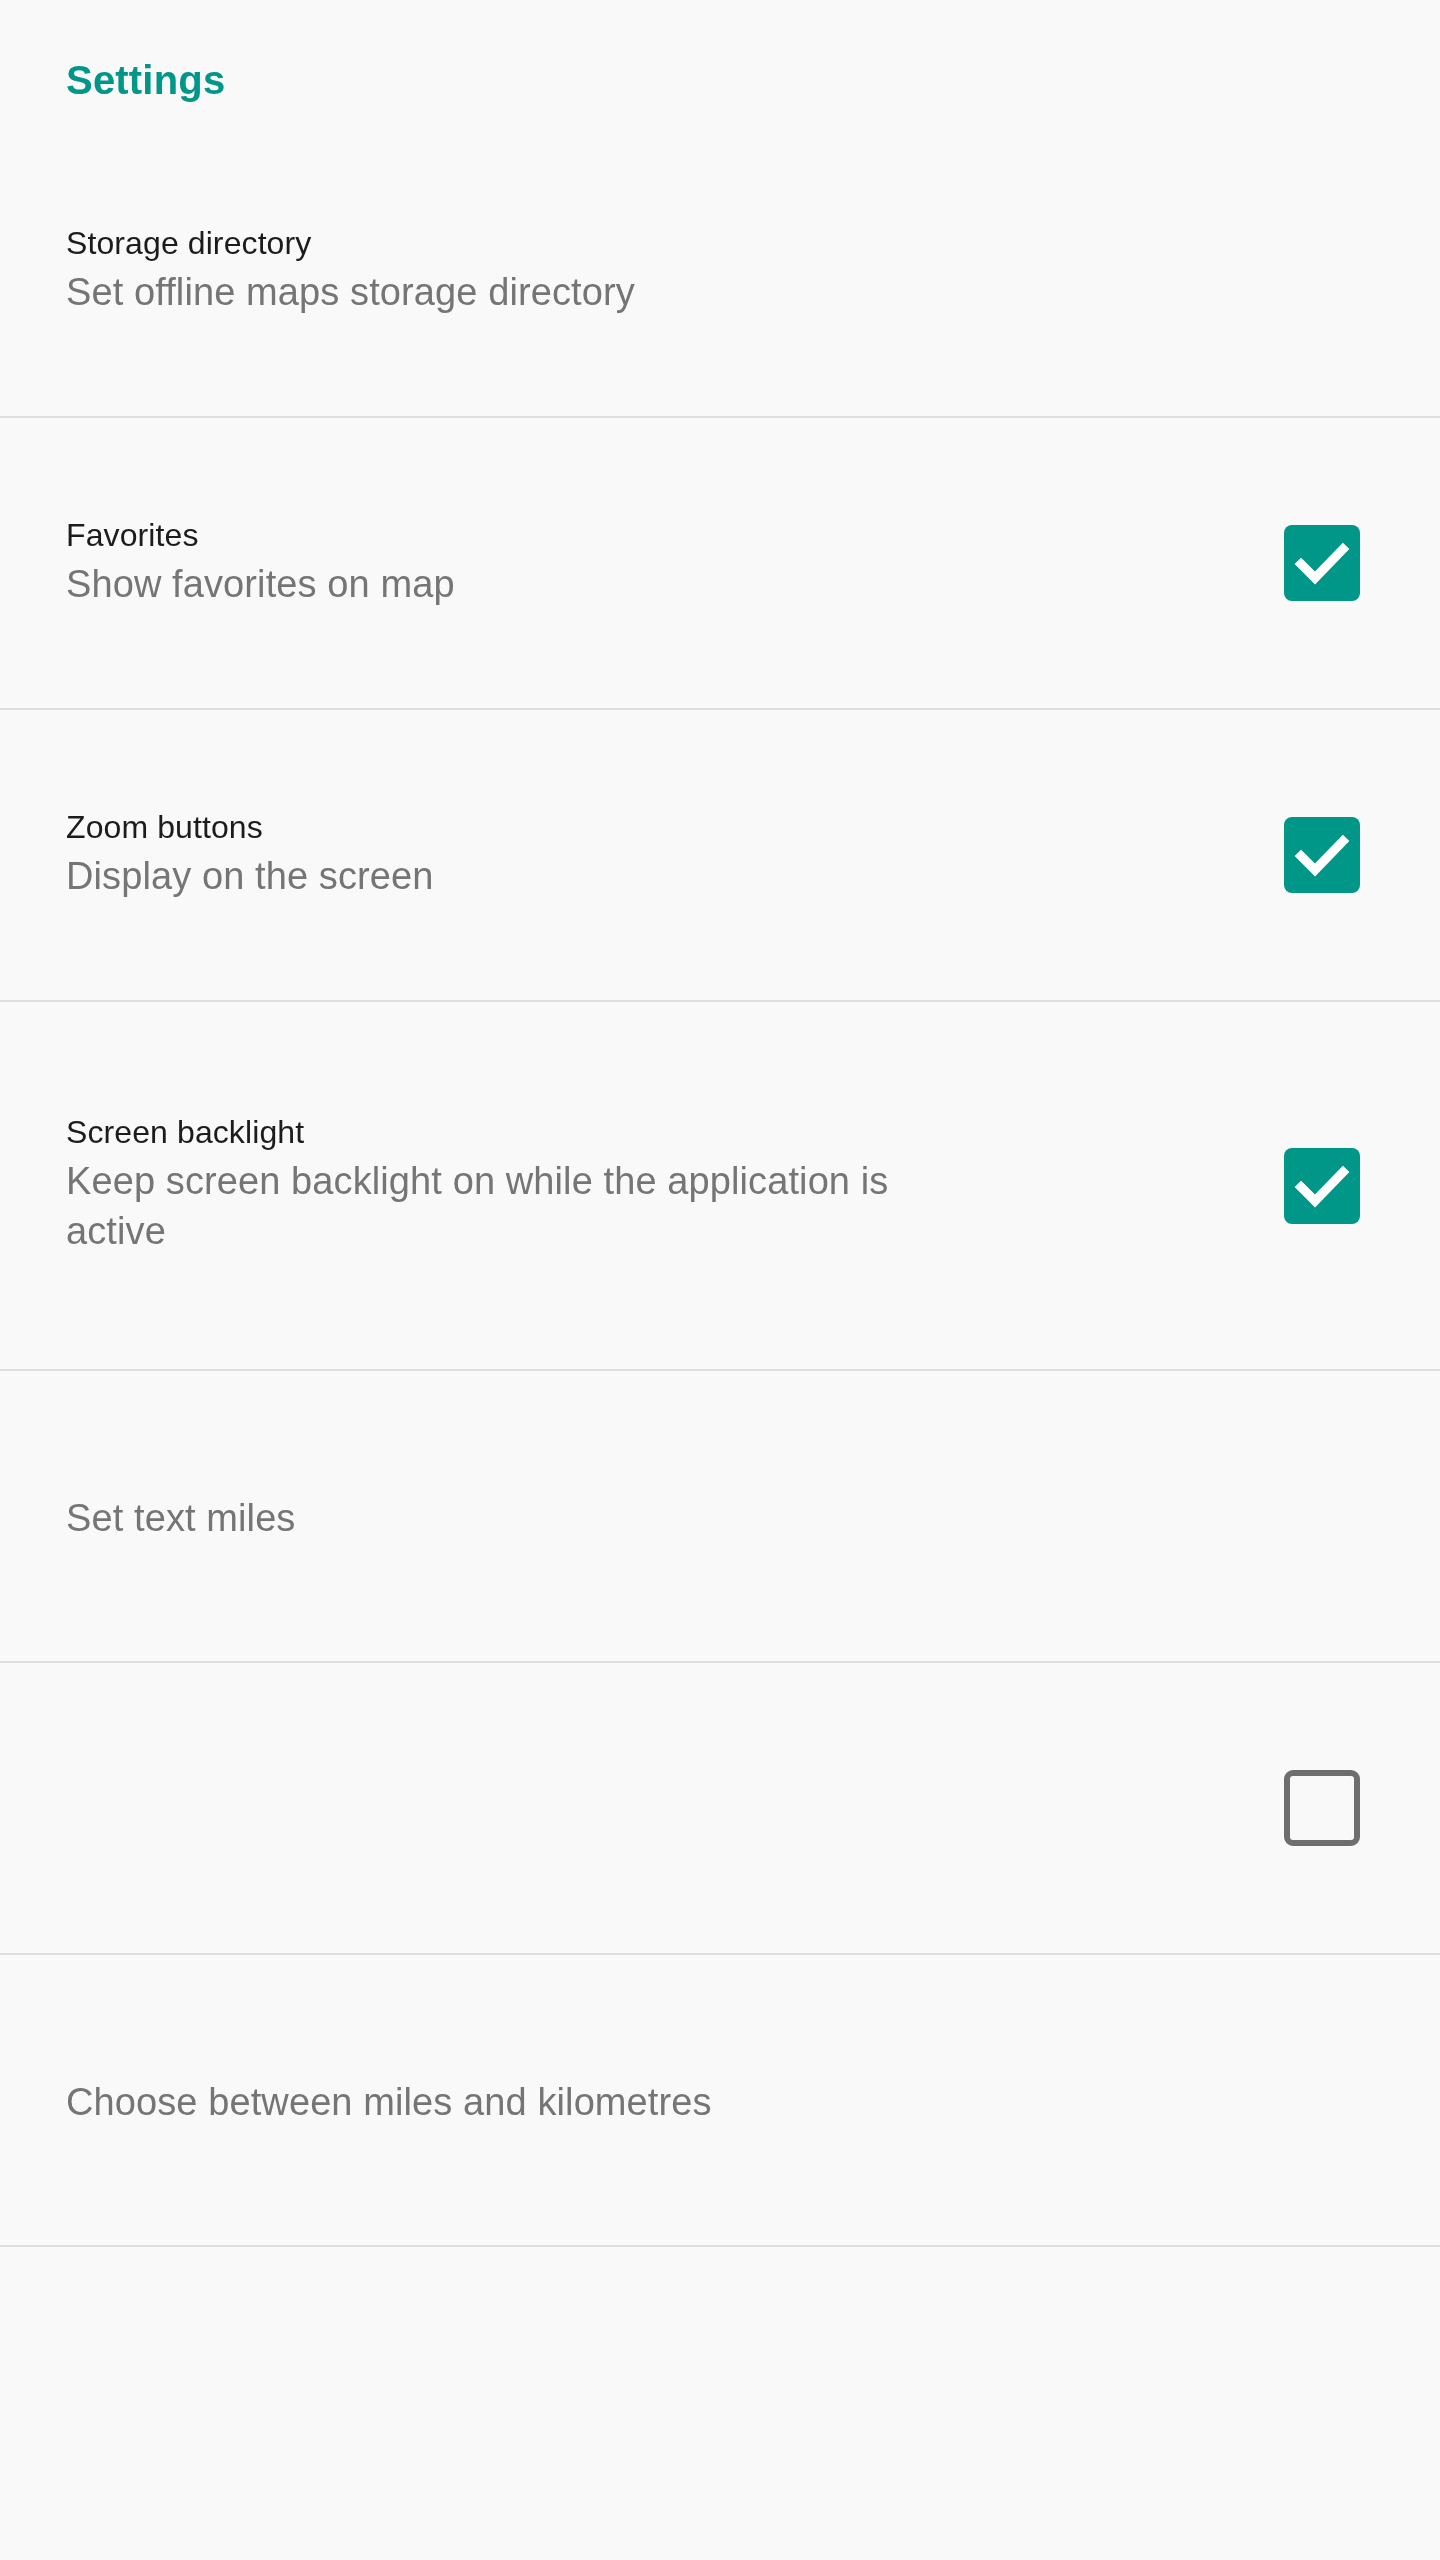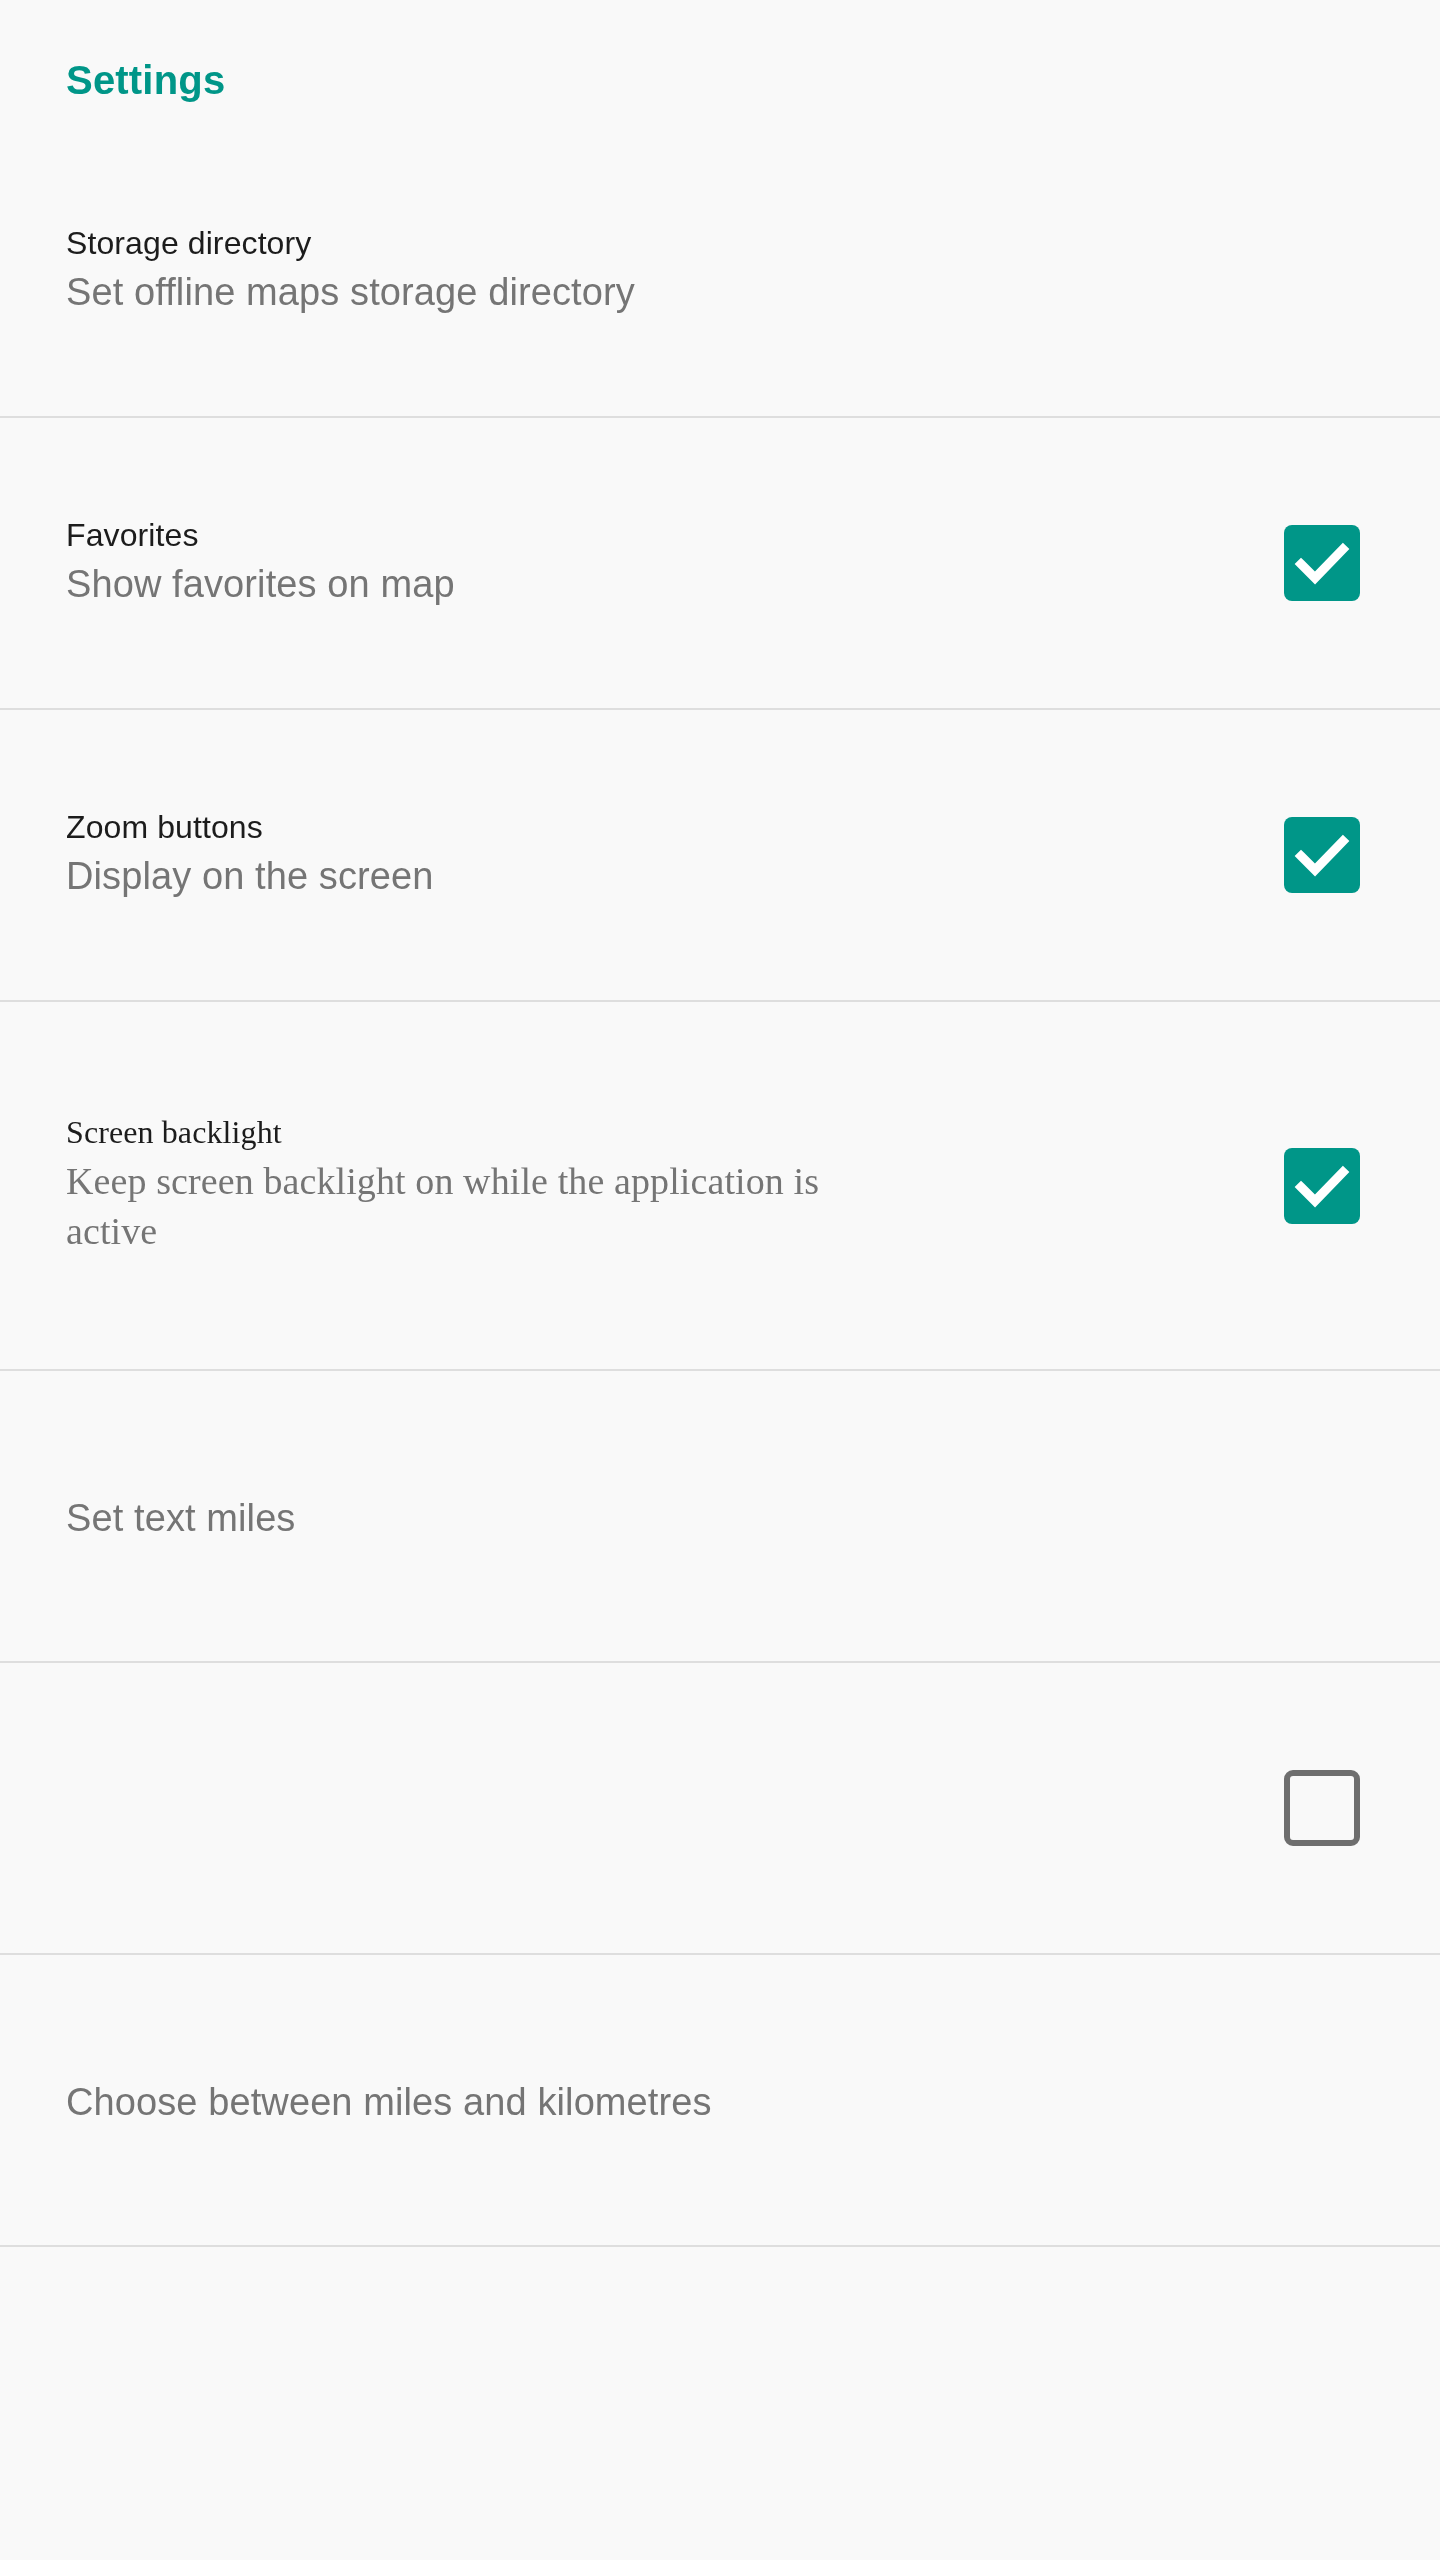--- a/index.html
+++ b/index.html
@@ -48,21 +48,20 @@
     display: flex;
     align-items: center;
     width: 100%;
     padding: 0 64px 0 66px;
     min-height: 290px;
     background: #f9f9f9;
   }
 
   .pref-row.two-line-sub {
     min-height: 367px;
-    font-family: Liberation Serif, serif;
   }
 
   .pref-text {
     flex: 1 1 auto;
     min-width: 0;
     padding-right: 40px;
   }
 
   .pref-title {
     color: #1c1c1c;

